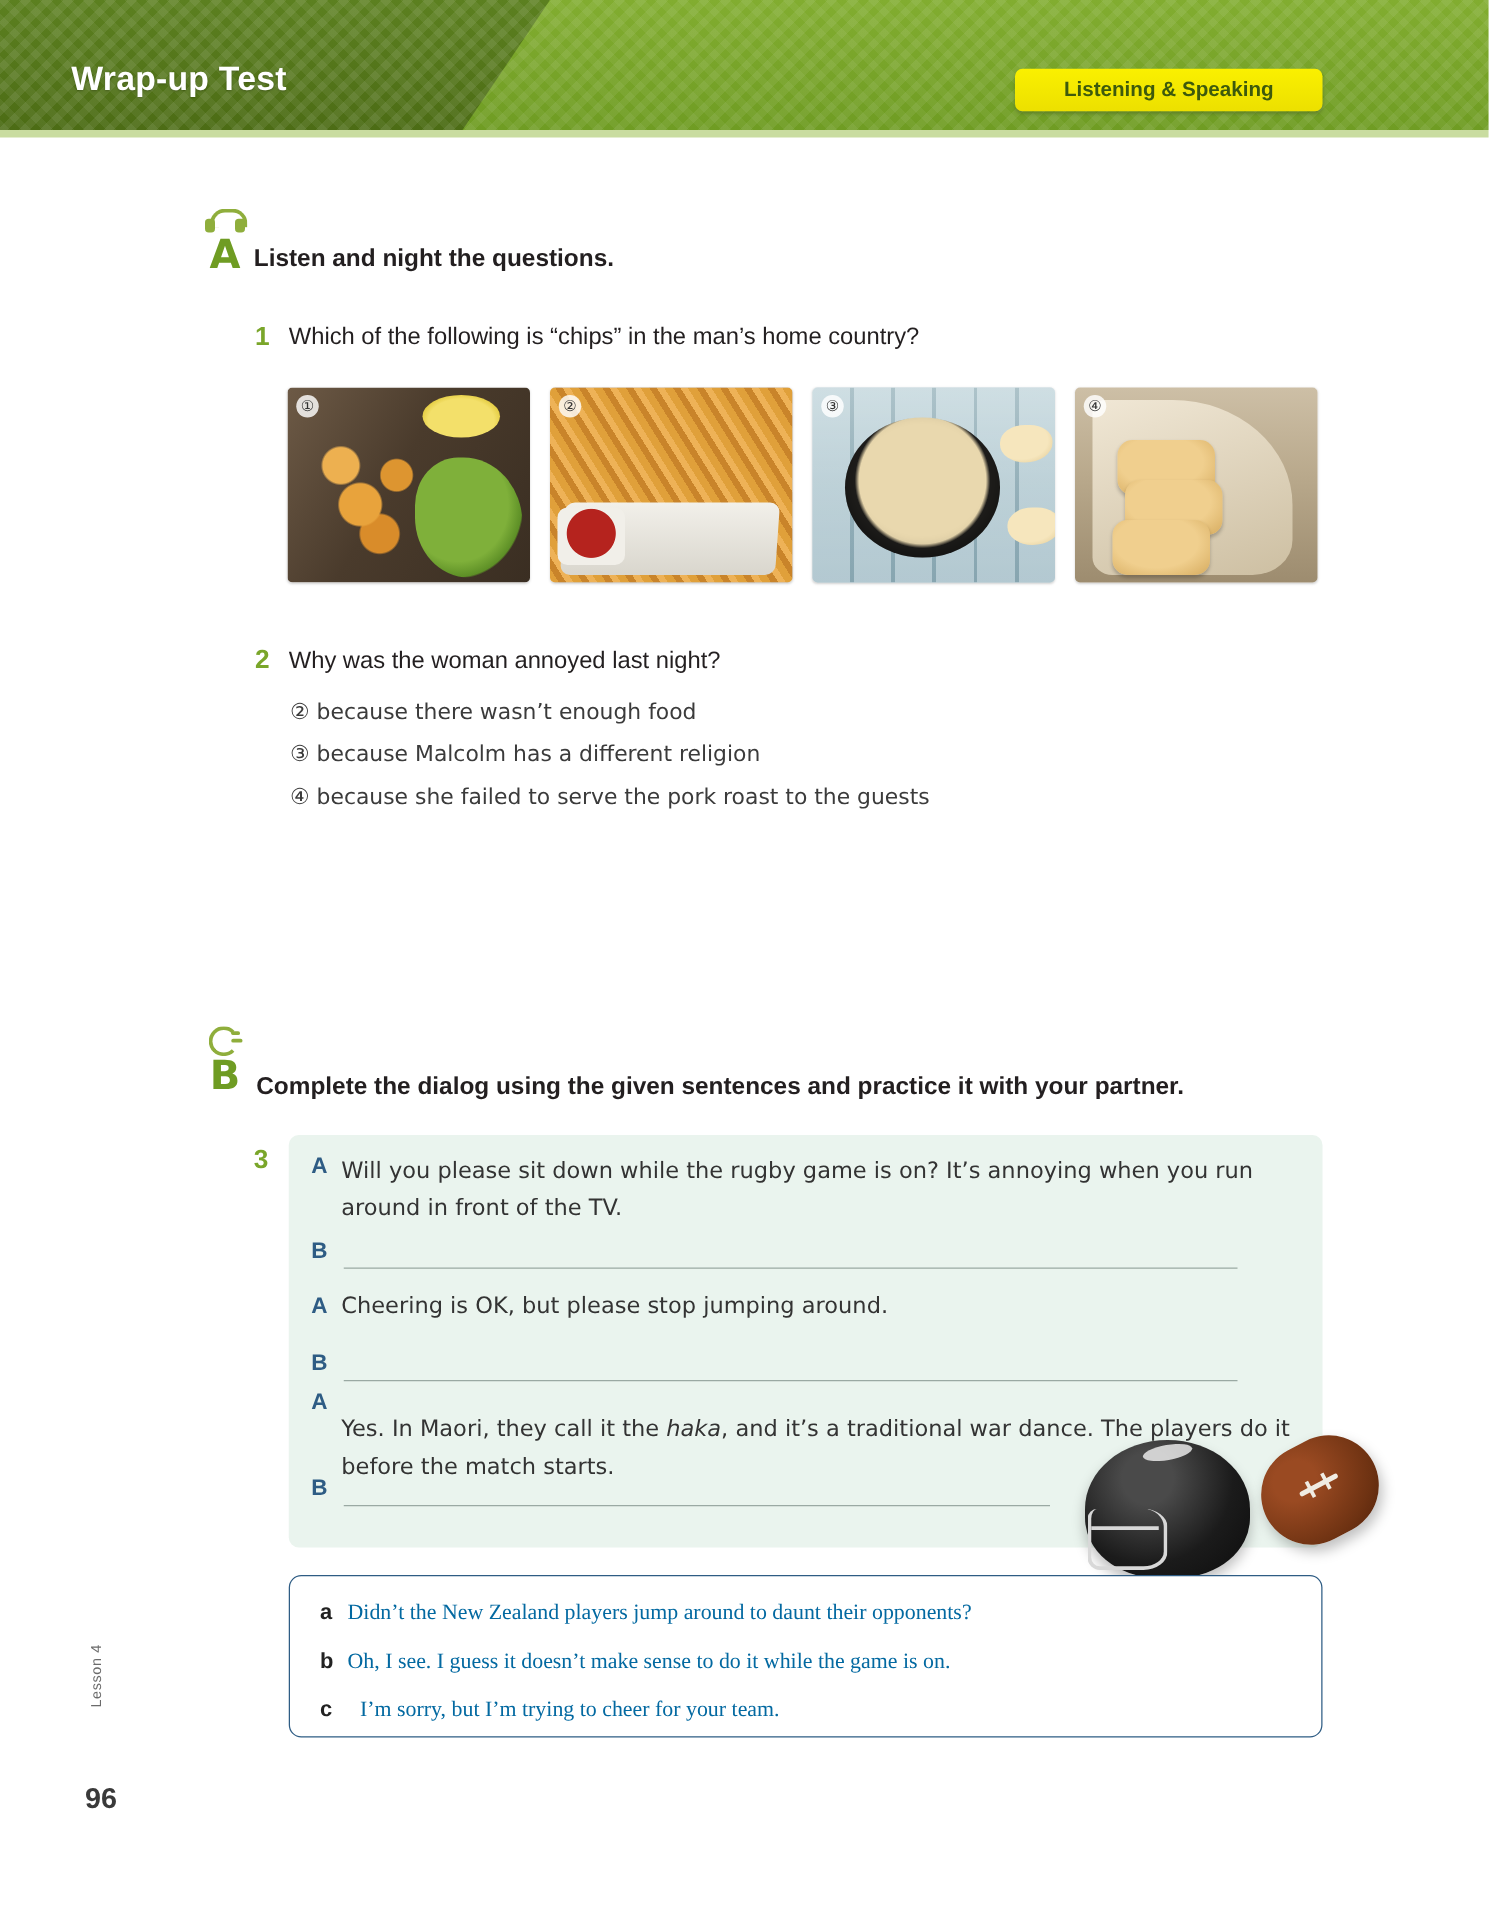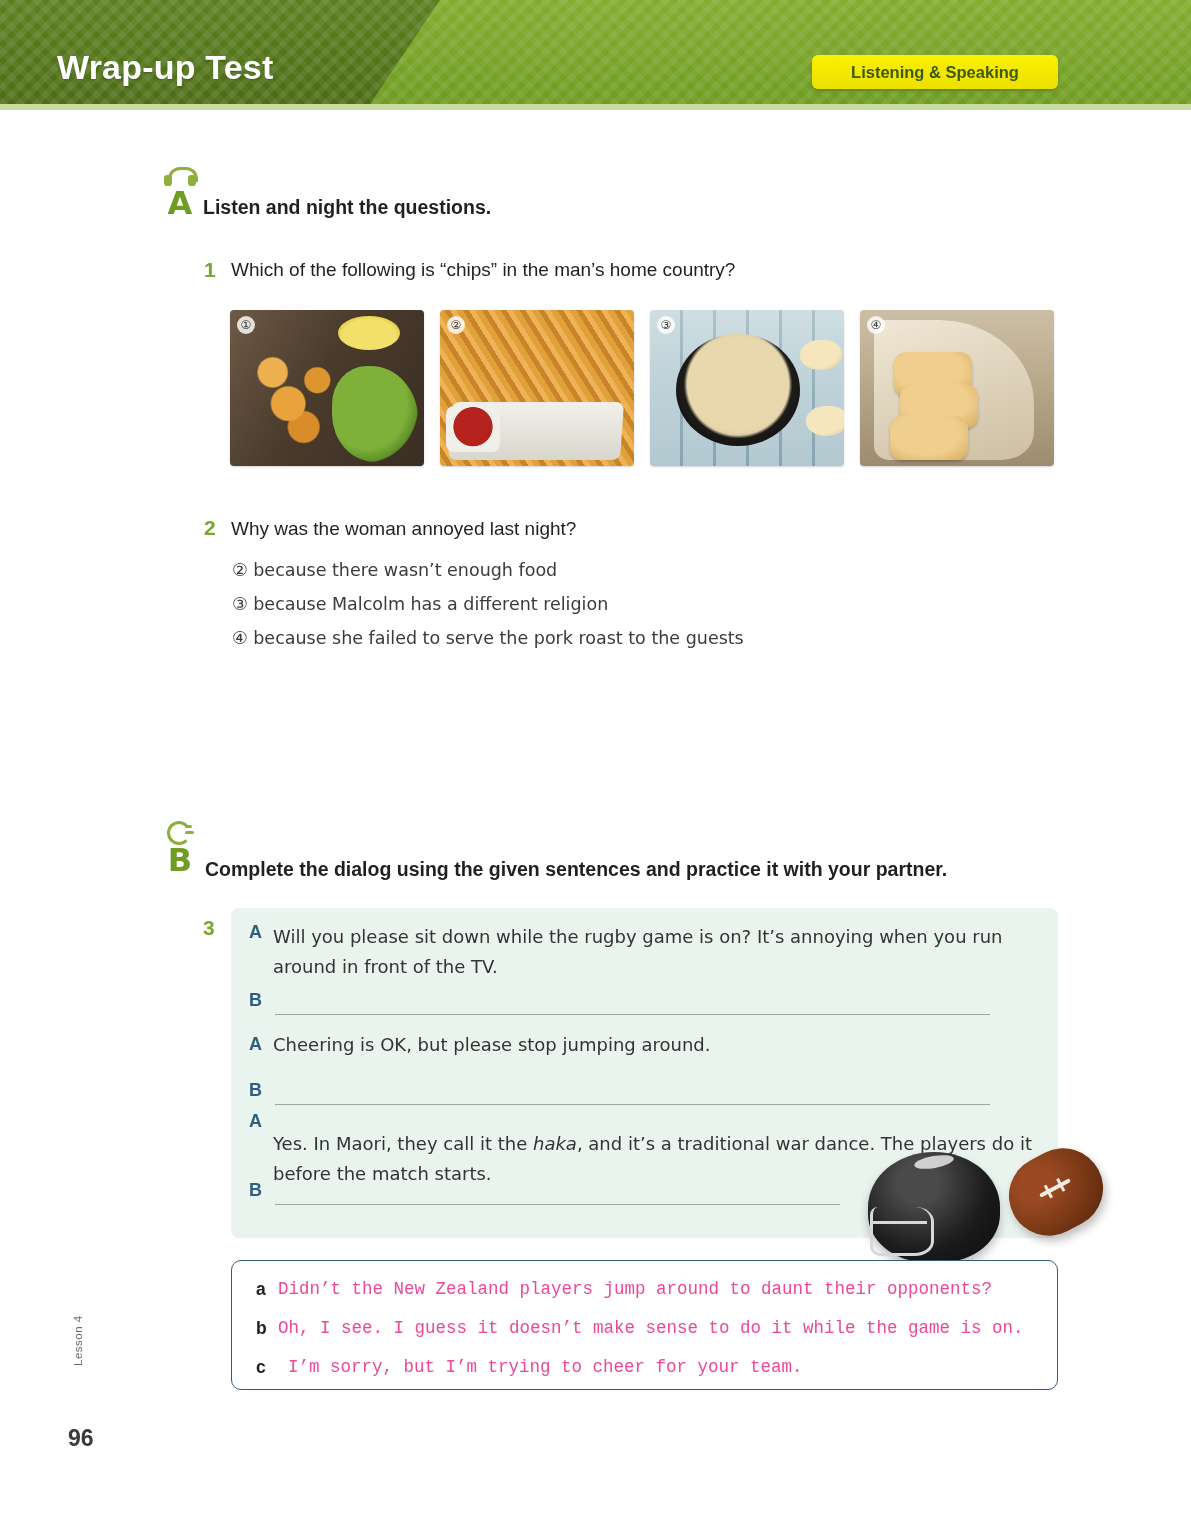--- a/index.html
+++ b/index.html
@@ -61,21 +61,21 @@
   .header-underline {
     position: absolute;
     left: 0; top: 104px;
     width: 1191px;
     height: 6px;
     background: #c9dca0;
   }
   .header-title {
     position: absolute;
     left: 57px; top: 48px;
-    font-size: 34px;
+    font-size: 27px;
     font-weight: bold;
     color: #ffffff;
     letter-spacing: 0.2px;
     text-shadow: 0 1px 2px rgba(0,0,0,0.25);
   }
   .skill-tag {
     position: absolute;
     left: 812px; top: 55px;
     width: 246px;
     height: 34px;
@@ -406,22 +406,22 @@
     left: 231px; top: 1260px;
     width: 825px;
     height: 128px;
     border: 1.6px solid #2e5c84;
     border-radius: 10px;
     background: #ffffff;
   }
   .opt-row {
     position: absolute;
     font-size: 17.5px;
-    color: #ec4899;
-    font-family: Liberation Mono, monospace;
+    color: #0369a1;
+    font-family: Liberation Serif, serif;
   }
   .opt-key {
     position: absolute;
     font-weight: bold;
     color: #222;
     font-size: 17.5px;
     font-family: "Liberation Sans", sans-serif;
   }
 
   

